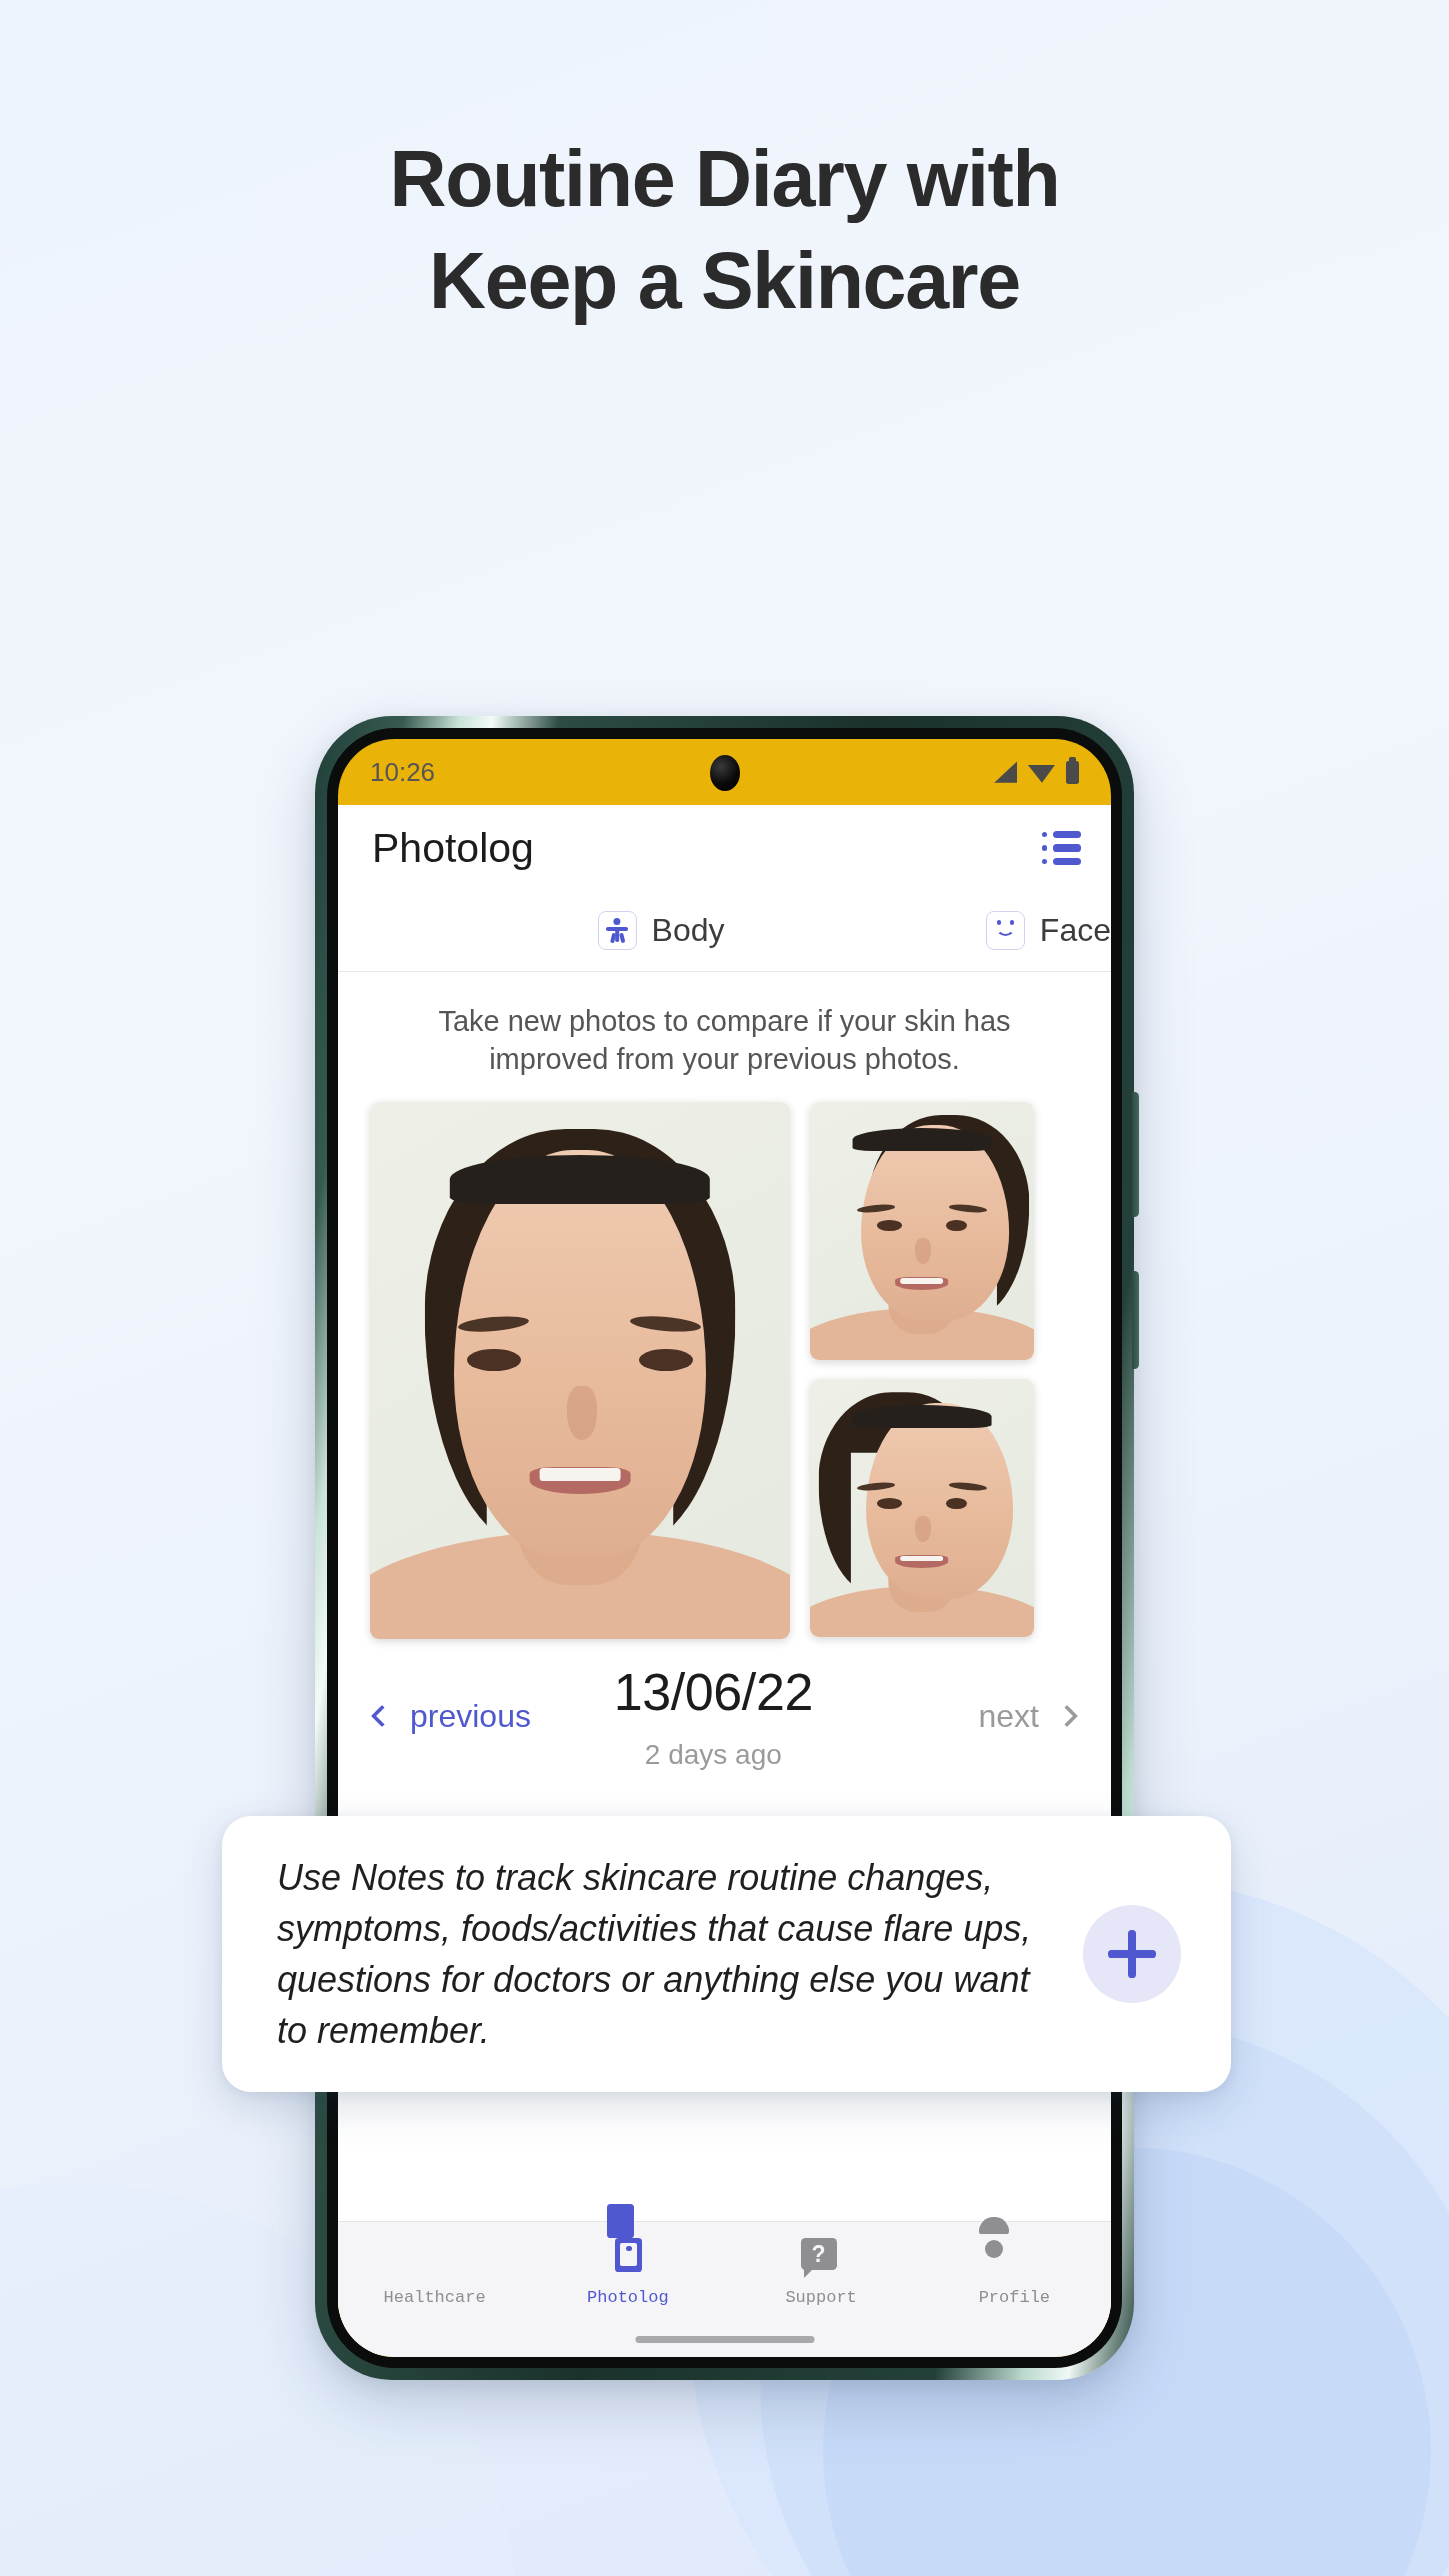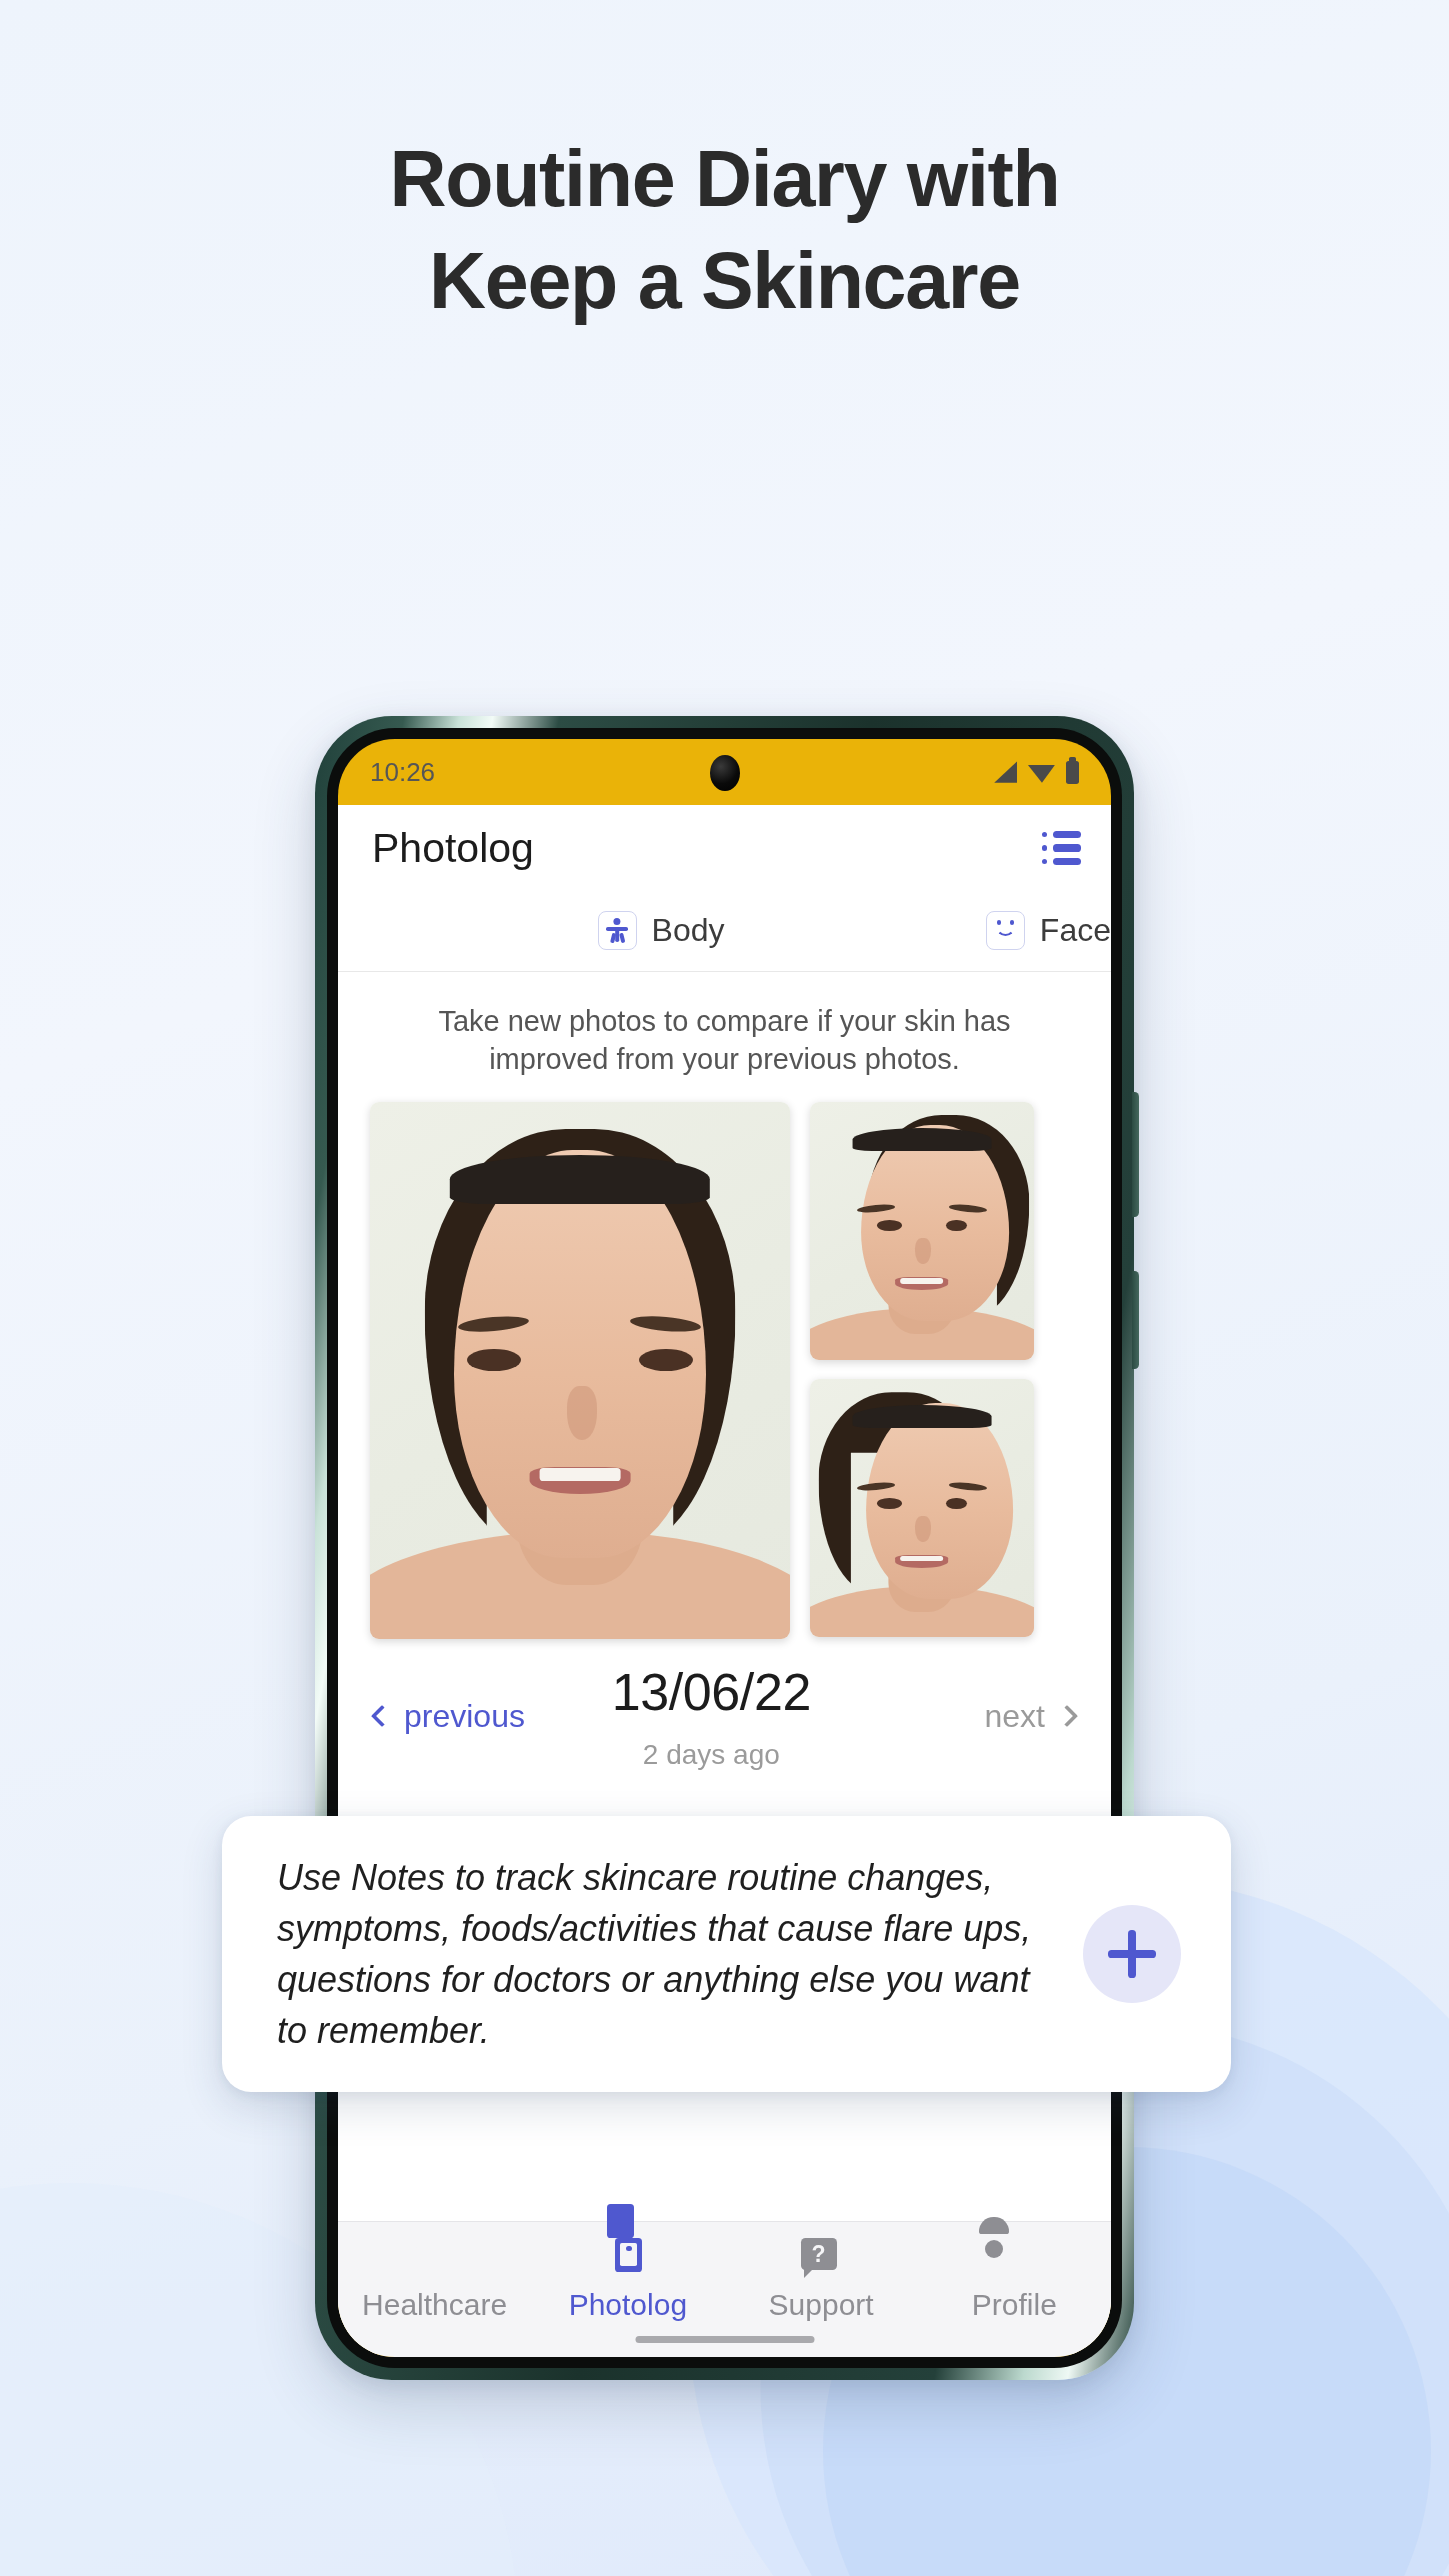--- a/index.html
+++ b/index.html
@@ -354,21 +354,21 @@
 
   
   .date-nav {
     display: flex;
     align-items: center;
     padding: 23px 36px 9px;
   }
   .nav-prev, .nav-next {
     display: flex;
     align-items: center;
-    gap: 14px;
+    gap: 20px;
     font-size: 32px;
   }
   .nav-prev { color: #4f58cf; }
   .nav-next { color: #9a9a9a; margin-left: auto; }
   .chev {
     width: 16px; height: 16px;
     border-top: 4.5px solid currentColor;
     border-right: 4.5px solid currentColor;
     border-radius: 1.8px;
   }
@@ -412,21 +412,21 @@
     align-items: flex-start;
     padding-top: 16px;
   }
   .nav-item {
     flex: 1;
     display: flex;
     flex-direction: column;
     align-items: center;
     gap: 9px;
   }
-  .nav-label { font-size: 30px; color: #8e8e93; }
+  .nav-label { font-size: 17px; color: #8e8e93; font-family: Liberation Mono, monospace; }
   .nav-item.active .nav-label { color: #4f58cf; }
   .nav-ico { width: 41px; height: 41px; position: relative; }
 
   .ico-plus-circle {
     width: 39px; height: 39px; border-radius: 50%;
     background: #8e8e93; position: relative;
   }
   .ico-plus-circle::before, .ico-plus-circle::after {
     content:""; position:absolute; background:#f5f5f7; border-radius:1.8px;
     left:50%; top:50%; transform: translate(-50%,-50%);

